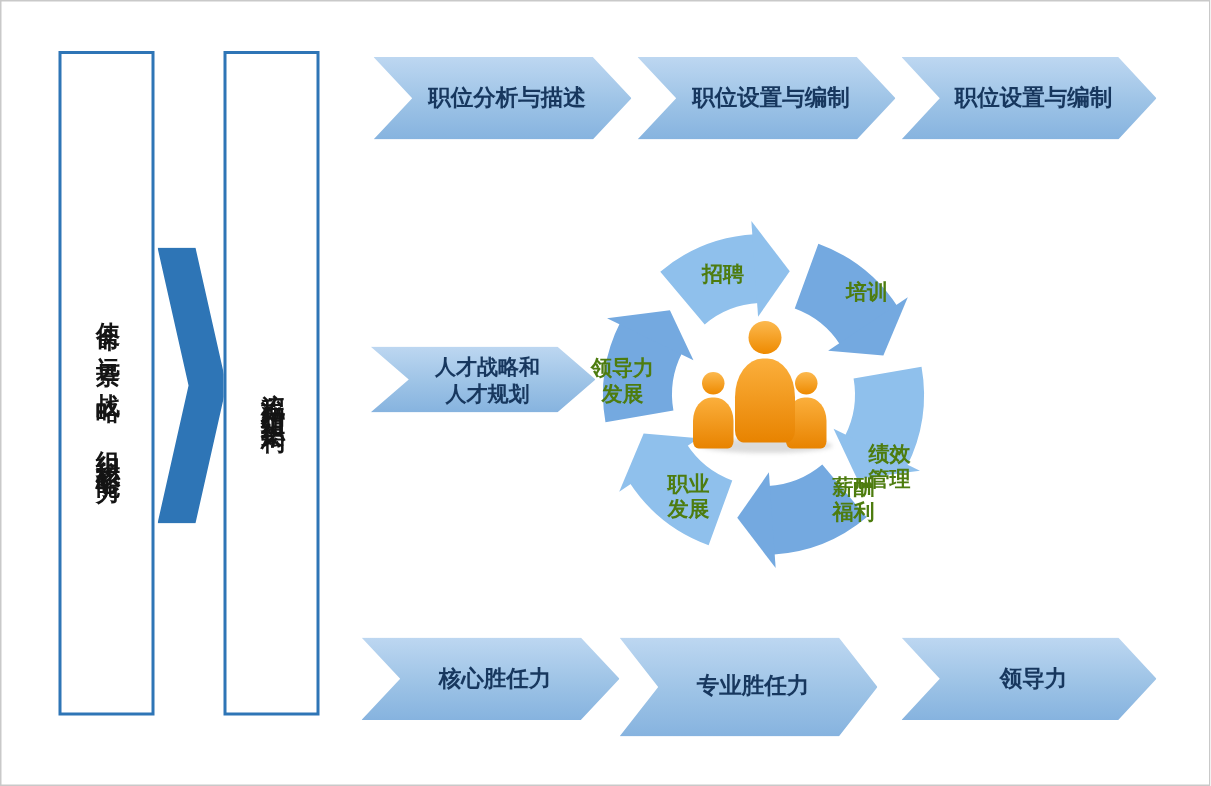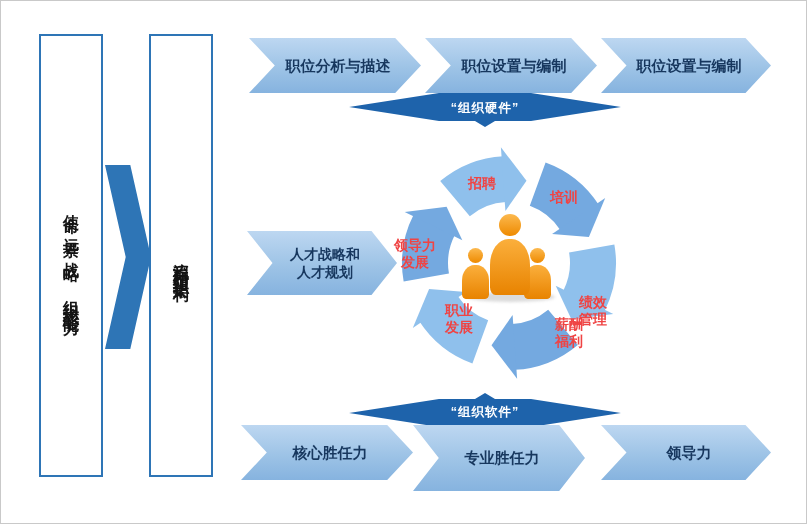--- a/index.html
+++ b/index.html
@@ -25,21 +25,21 @@
   .fs15{font-size:15px;} .fs14{font-size:14px;}
   
   .flow-chevron{position:absolute;left:104px;top:164px;width:46px;height:184px;
         background:#2E75B6;clip-path:polygon(0 0,55% 0,100% 50%,55% 100%,0 100%,45% 50%);}
   
   .banner-text{position:absolute;left:0;width:100%;height:28px;display:flex;
         align-items:center;justify-content:center;color:#fff;font-weight:bold;
         font-size:12.5px;letter-spacing:1px;}
   
   .clabel{position:absolute;transform:translate(-50%,-50%);font-weight:bold;
-        font-size:14px;color:#ef4444;text-align:center;line-height:1.2;
+        font-size:14px;color:#4d7c0f;text-align:center;line-height:1.2;
         white-space:pre-line;z-index:3;}
   
   .head{position:absolute;border-radius:50%;
         background:linear-gradient(180deg,#FCB94F 0%,#EE8A00 100%);z-index:2;}
   .pbody{position:absolute;border-radius:46% 46% 14% 14%;
         background:linear-gradient(180deg,#FBAF3C 0%,#E88300 100%);z-index:2;}
   .side{z-index:1;}
   .pshadow{position:absolute;left:466px;top:291px;width:88px;height:10px;
         background:rgba(110,110,110,0.25);border-radius:50%;filter:blur(1.5px);z-index:0;}
   svg{display:block;}
@@ -65,72 +65,60 @@
   <div class="chev chev-std fs15" style="left:248px;top:37px;width:172px;height:55px;">
     <span class="chev-label">职位分析与描述</span>
   </div>
   <div class="chev chev-std fs15" style="left:424px;top:37px;width:172px;height:55px;">
     <span class="chev-label">职位设置与编制</span>
   </div>
   <div class="chev chev-std fs15" style="left:600px;top:37px;width:170px;height:55px;">
     <span class="chev-label">职位设置与编制</span>
   </div>
 
-  <div class="abs" style="left:348px;top:92px;width:272px;height:34px;">
-    <svg width="272" height="34">
-      <polygon points="0,14 90,0 182,0 272,14 182,28 146,28 136,34 126,28 90,28" fill="#1E63AB"></polygon>
-    </svg>
-    <div class="banner-text" style="top:1px;">“组织硬件”</div>
-  </div>
 
   <svg id="cycle-ring" class="abs" style="left:388px;top:142px;" width="240" height="240" viewBox="0 0 240 240">
       <path d="M 66.0 55.7 A 84 84 0 0 1 115.6 36.1" fill="none" stroke="#8FC0EC" stroke-width="46"></path>
       <polygon points="111.9,4.3 116.4,68.1 137.5,37.8" fill="#8FC0EC"></polygon>
       <path d="M 148.7 41.1 A 84 84 0 0 1 190.4 74.3" fill="none" stroke="#74A9E0" stroke-width="46"></path>
       <polygon points="216.2,55.1 163.1,90.9 199.9,94.0" fill="#74A9E0"></polygon>
       <path d="M 202.7 105.4 A 84 84 0 0 1 194.8 158.1" fill="none" stroke="#8FC0EC" stroke-width="46"></path>
       <polygon points="224.3,170.9 166.7,142.8 182.4,176.2" fill="#8FC0EC"></polygon>
       <path d="M 174.0 184.3 A 84 84 0 0 1 124.4 203.9" fill="none" stroke="#74A9E0" stroke-width="46"></path>
       <polygon points="128.1,235.7 123.6,171.9 102.5,202.2" fill="#74A9E0"></polygon>
       <path d="M 91.3 198.9 A 84 84 0 0 1 49.6 165.7" fill="none" stroke="#8FC0EC" stroke-width="46"></path>
       <polygon points="23.8,184.9 76.9,149.1 40.1,146.0" fill="#8FC0EC"></polygon>
       <path d="M 37.3 134.6 A 84 84 0 0 1 45.2 81.9" fill="none" stroke="#74A9E0" stroke-width="46"></path>
       <polygon points="15.7,69.1 73.3,97.2 57.6,63.8" fill="#74A9E0"></polygon>
     </svg>
 
   <div class="clabel" style="left:481px;top:182px;">招聘</div>
-  <div class="clabel" style="left:563px;top:196px;">培训</div>
+  <div class="clabel" style="left:577px;top:196px;font-family:Liberation Serif, serif;">培训</div>
   <div class="clabel" style="left:592px;top:266px;margin-top:44px;">绩效
 管理</div>
   <div class="clabel" style="left:568px;top:332px;">薪酬
 福利</div>
-  <div class="clabel" style="left:458px;top:318px;">职业
+  <div class="clabel" style="left:458px;top:330px;">职业
 发展</div>
   <div class="clabel" style="left:414px;top:253px;">领导力
 发展</div>
 
   <div class="pshadow"></div>
   <div class="head side" style="left:467px;top:247px;width:15px;height:15px;"></div>
   <div class="pbody side" style="left:461px;top:264px;width:27px;height:34px;"></div>
   <div class="head side" style="left:529px;top:247px;width:15px;height:15px;"></div>
   <div class="pbody side" style="left:523px;top:264px;width:27px;height:34px;"></div>
   <div class="head" style="left:498px;top:213px;width:22px;height:22px;"></div>
   <div class="pbody" style="left:489px;top:238px;width:40px;height:56px;"></div>
 
-  <div class="chev chev-wide fs14" style="left:246px;top:230px;width:150px;height:64px;">
+  <div class="chev chev-wide fs14" style="left:246px;top:230px;width:150px;height:44px;">
     <span class="chev-label">人才战略和
 人才规划</span>
   </div>
 
-  <div class="abs" style="left:348px;top:392px;width:272px;height:34px;">
-    <svg width="272" height="34">
-      <polygon points="0,20 90,34 182,34 272,20 182,6 146,6 136,0 126,6 90,6" fill="#1E63AB"></polygon>
-    </svg>
-    <div class="banner-text" style="top:5px;">“组织软件”</div>
-  </div>
 
   <div class="chev chev-std fs15" style="left:240px;top:424px;width:172px;height:55px;">
     <span class="chev-label">核心胜任力</span>
   </div>
   <div class="chev chev-std fs15" style="left:412px;top:424px;width:172px;height:66px;">
     <span class="chev-label">专业胜任力</span>
   </div>
   <div class="chev chev-std fs15" style="left:600px;top:424px;width:170px;height:55px;">
     <span class="chev-label">领导力</span>
   </div>

